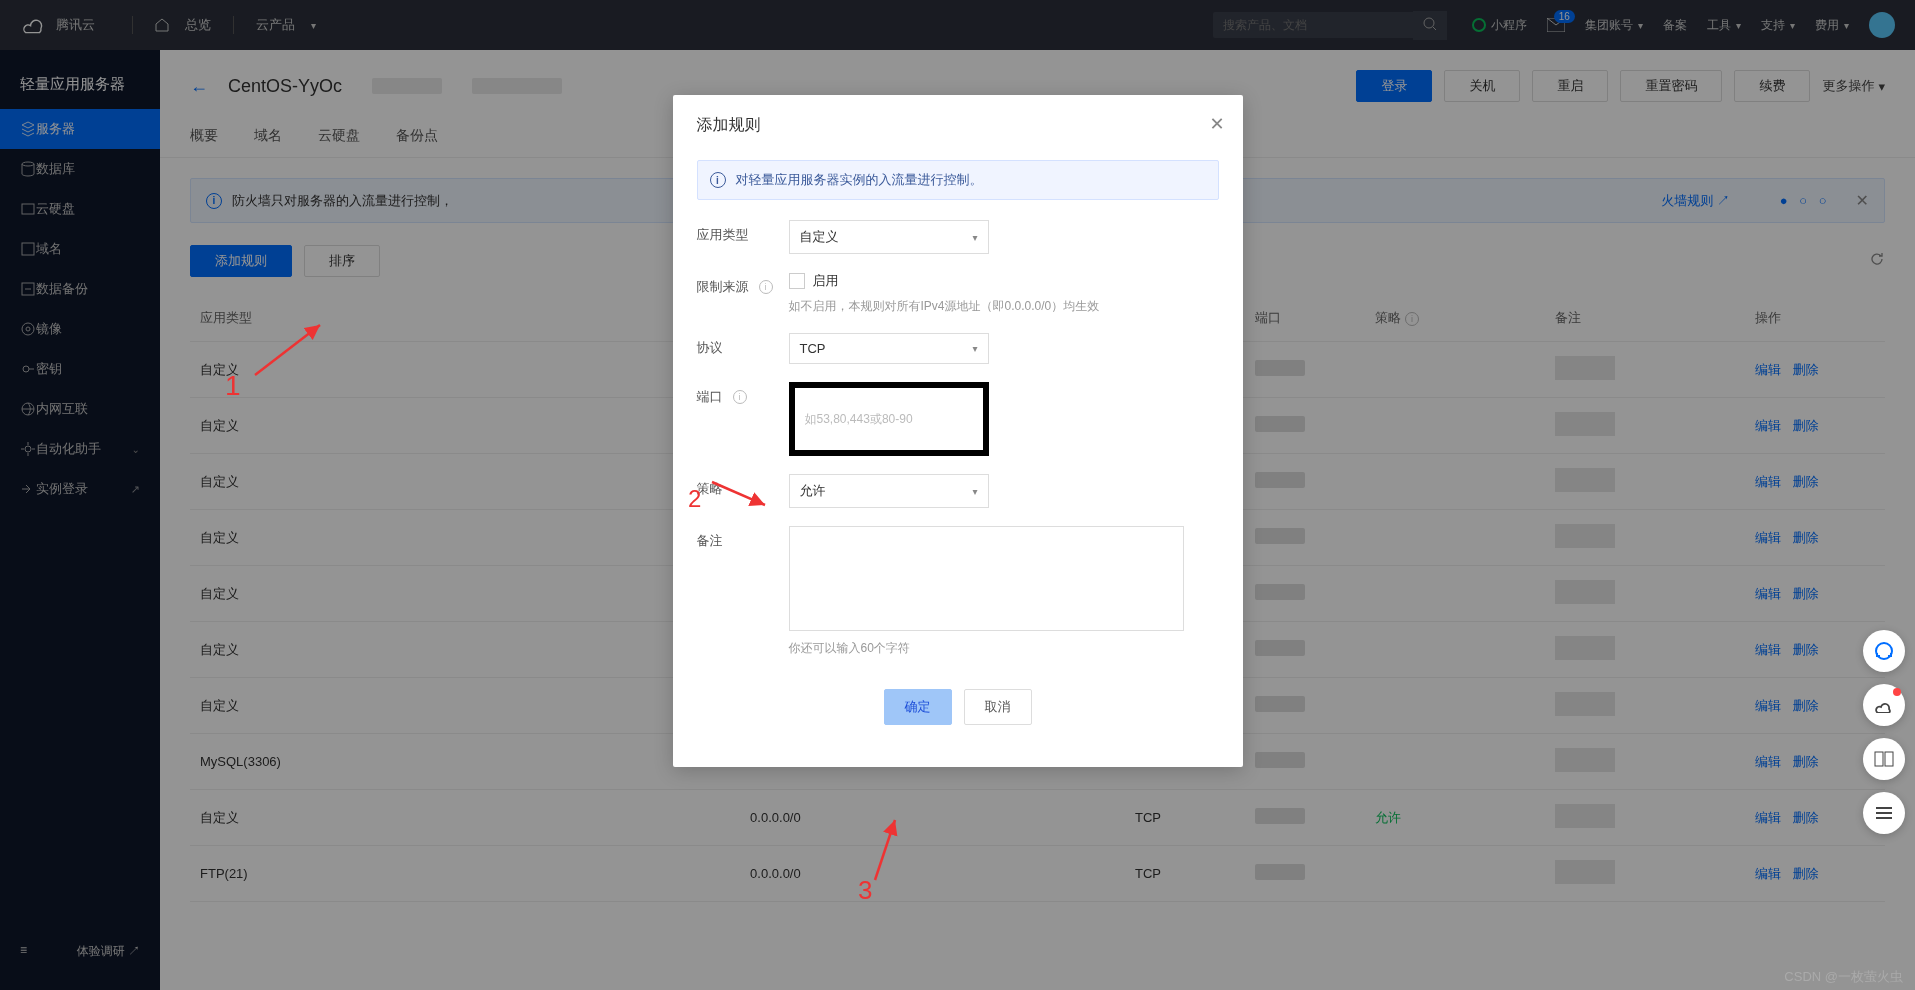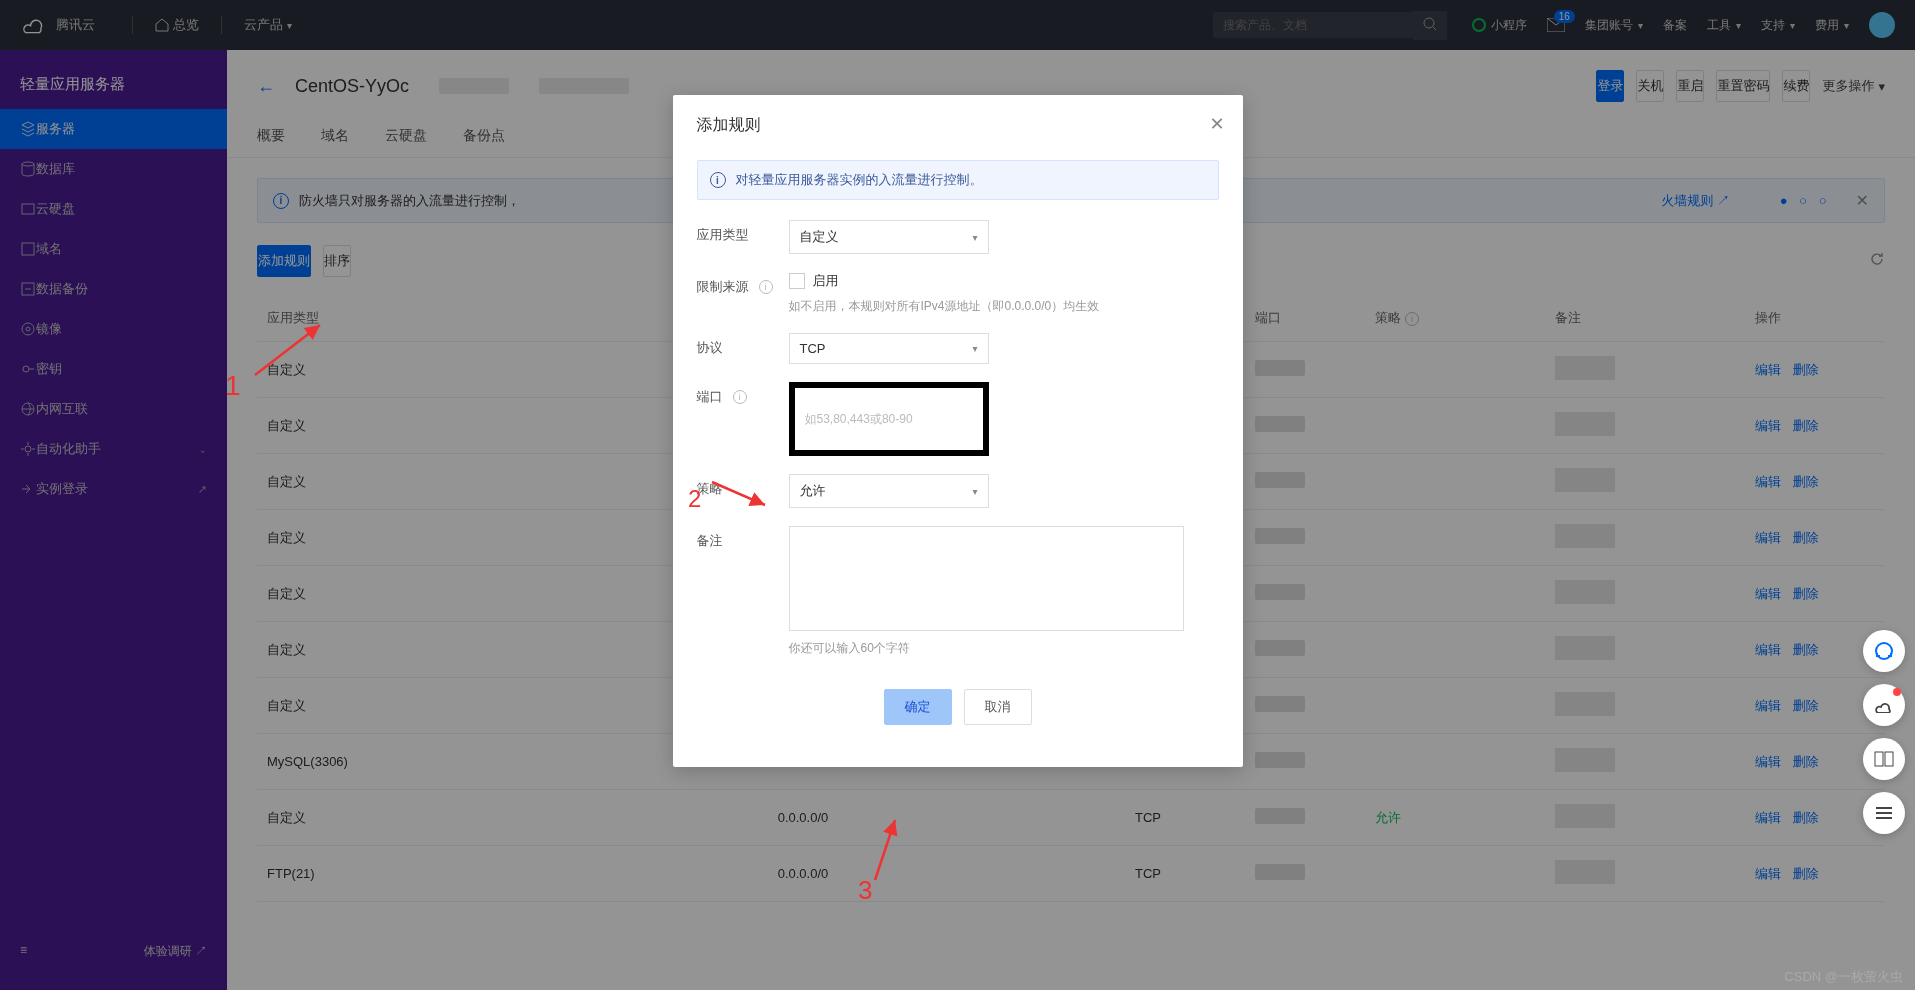--- a/index.html
+++ b/index.html
@@ -18,41 +18,41 @@
       height: 50px;
       background: #2b303b;
       display: flex;
       align-items: center;
       padding: 0 20px;
       color: #ccc;
     }
     .logo-area { display: flex; align-items: center; gap: 8px; margin-right: 25px; }
     .logo-cloud { width: 28px; height: 18px; }
     .divider-v { width: 1px; height: 18px; background: #555; margin: 0 12px; }
-    .th-link { color: #ccc; margin: 0 10px; cursor: pointer; display: flex; align-items: center; gap: 4px; font-size: 13px; }
+    .th-link { color: #ccc; margin: 0 10px; cursor: pointer; display: flex; align-items: center; gap: 16px; font-size: 13px; }
     .th-arrow { font-size: 10px; }
     .search-wrap { margin-left: auto; display: flex; align-items: center; }
     .search-input {
       background: #3a3f4b; border: none; color: #aaa; padding: 6px 10px; width: 200px;
       border-radius: 2px 0 0 2px; font-size: 12px;
     }
     .search-btn { background: #3a3f4b; border: none; color: #aaa; padding: 6px 10px; cursor: pointer; }
     .th-right { display: flex; align-items: center; gap: 20px; margin-left: 25px; }
     .mini-pill { display: flex; align-items: center; gap: 5px; color: #ccc; font-size: 12px; }
     .status-dot { width: 14px; height: 14px; border-radius: 50%; border: 2px solid #0abf5b; }
     .mail-badge { position: relative; }
     .badge-num {
       position: absolute; top: -8px; right: -10px; background: #006eff; color: #fff;
       border-radius: 10px; font-size: 10px; padding: 1px 5px;
     }
     .avatar-circle { width: 26px; height: 26px; border-radius: 50%; background: #5ac8fa; }
 
     
     .layout { display: flex; height: calc(100% - 50px); }
-    .sidebar { width: 227px; background: #4c1d95; color: #c5c5c5; padding-top: 15px; display: flex; flex-direction: column; }
+    .sidebar { width: 160px; background: #0f172a; color: #c5c5c5; padding-top: 15px; display: flex; flex-direction: column; }
     .sb-title { font-size: 15px; font-weight: 500; color: #fff; padding: 10px 20px 15px; }
     .sb-item {
       display: flex; align-items: center; padding: 11px 20px; cursor: pointer;
       font-size: 13px; color: #c5c5c5;
     }
     .sb-item.active { background: #006eff; color: #fff; }
     .sb-icon { width: 16px; height: 16px; opacity: 0.85; }
     .sb-text { flex: 1; }
     .sb-chev { font-size: 10px; color: #888; }
     .ext-icon { font-size: 11px; margin-left: 2px; opacity: 0.7; }
@@ -60,21 +60,21 @@
 
     
     .main { flex: 1; background: #fff; overflow-y: auto; position: relative; }
     .breadcrumb {
       display: flex; align-items: center; padding: 20px 30px 10px; gap: 20px;
     }
     .back-arrow { color: #006eff; font-size: 18px; cursor: pointer; }
     .bc-title { font-size: 18px; font-weight: 500; color: #333; }
     .redacted-sm { display: inline-block; background: #e8e8e8; height: 16px; width: 70px; border-radius: 2px; margin-left: 10px; }
     .bc-actions { margin-left: auto; display: flex; align-items: center; gap: 12px; }
-    .btn { padding: 6px 0; border: 1px solid #ddd; background: #fff; cursor: pointer; font-size: 13px; color: #333; border-radius: 2px; }
+    .btn { padding: 6px 24px; border: 1px solid #ddd; background: #fff; cursor: pointer; font-size: 13px; color: #333; border-radius: 2px; }
     .btn-primary { background: #006eff; color: #fff; border-color: #006eff; }
     .more-ops { color: #444; cursor: pointer; display: flex; align-items: center; gap: 4px; }
 
     .tabs { display: flex; gap: 36px; padding: 15px 30px 0; border-bottom: 1px solid #eee; }
     .tab { padding-bottom: 12px; color: #555; cursor: pointer; font-size: 14px; }
     .content { padding: 20px 30px; }
     .info-banner {
       background: #f0f6ff; border: 1px solid #d4e5ff; padding: 12px 15px; border-radius: 2px;
       display: flex; align-items: center; gap: 10px; color: #333; font-size: 13px; margin-bottom: 22px;
     }

